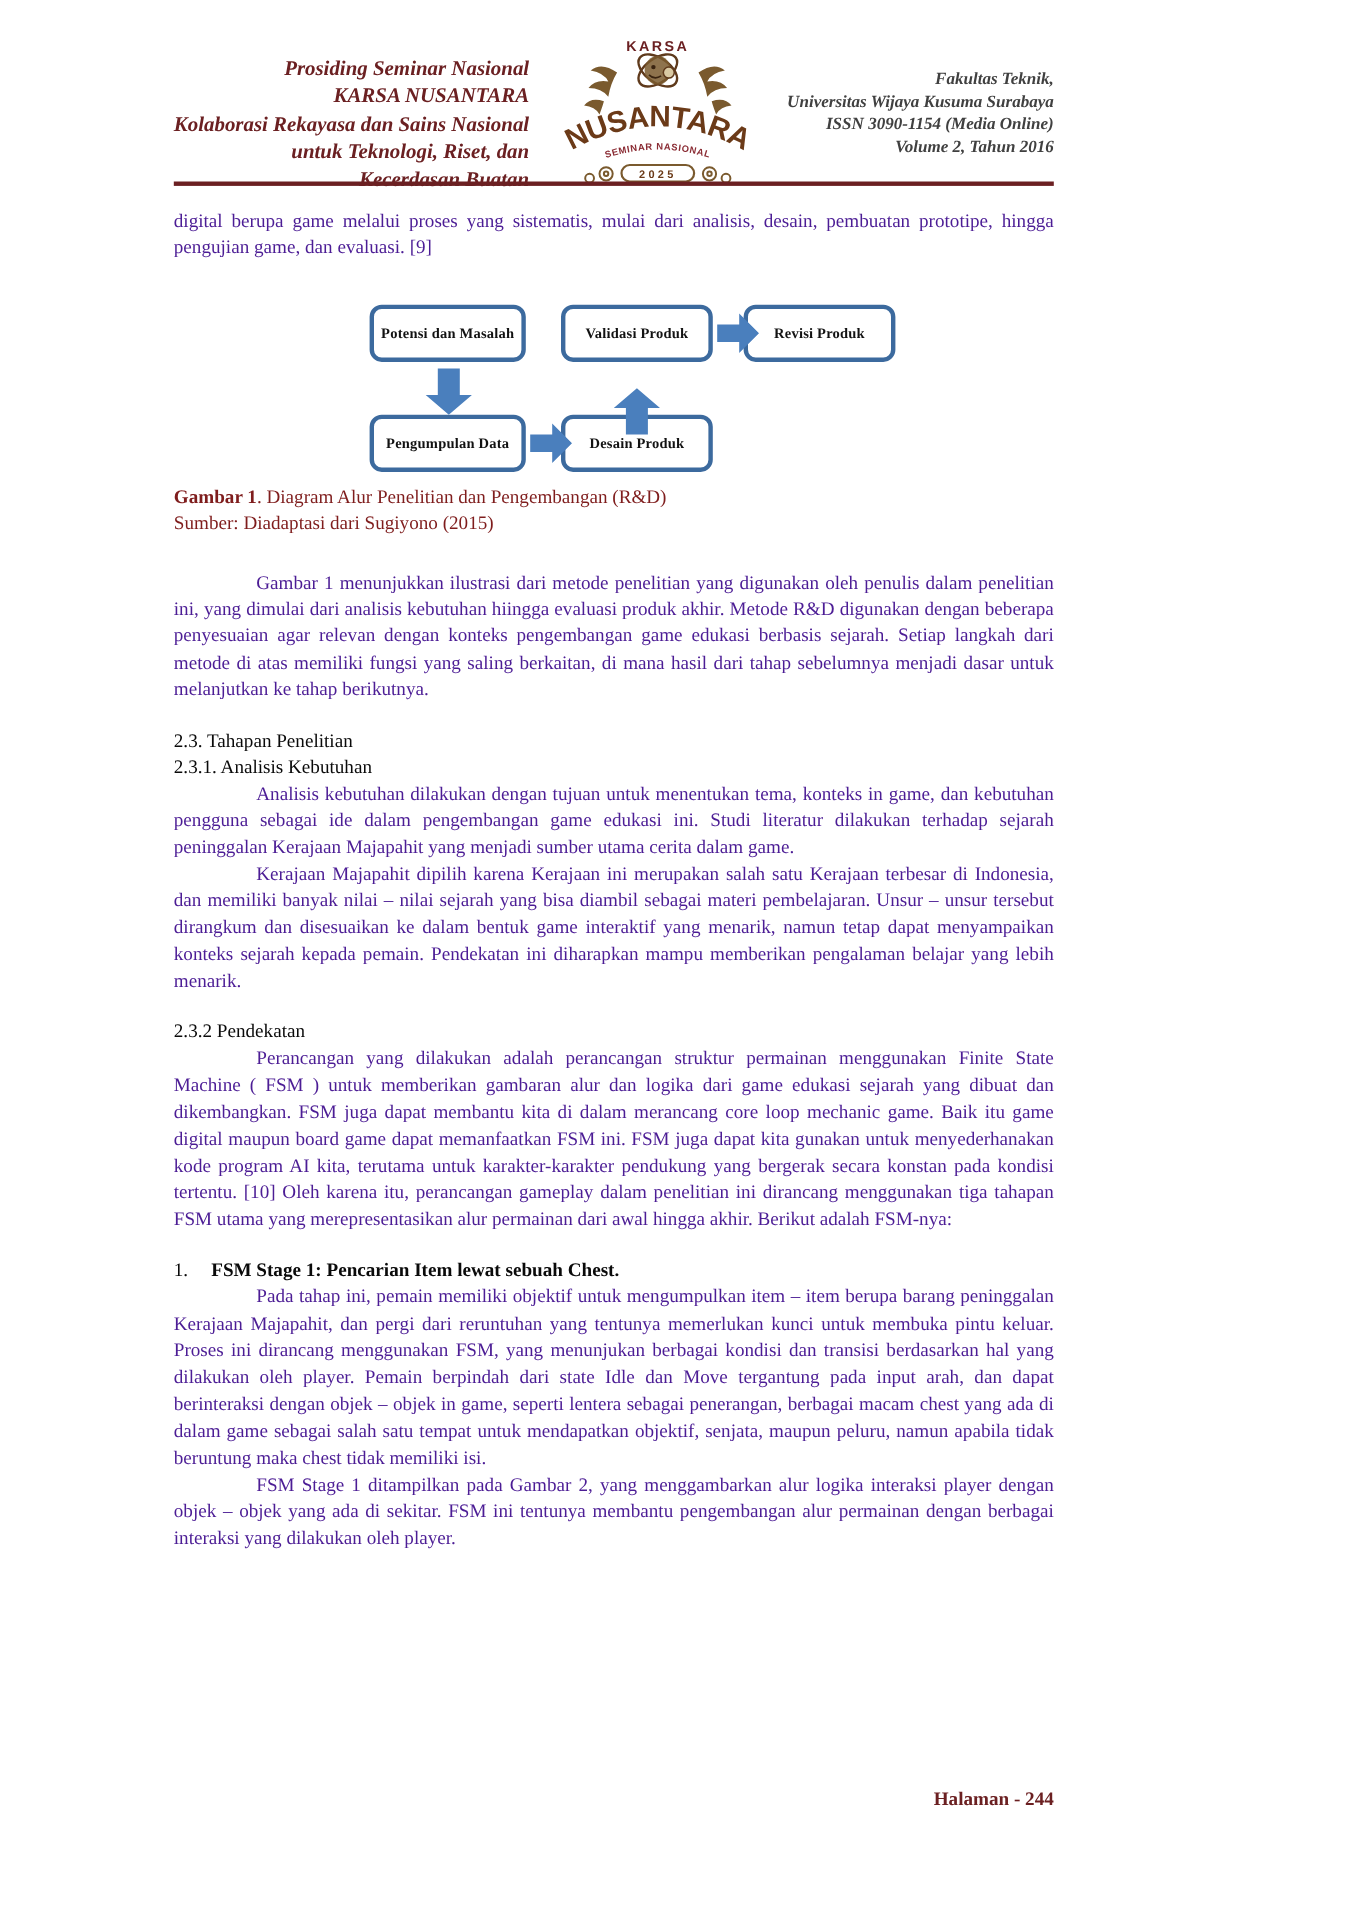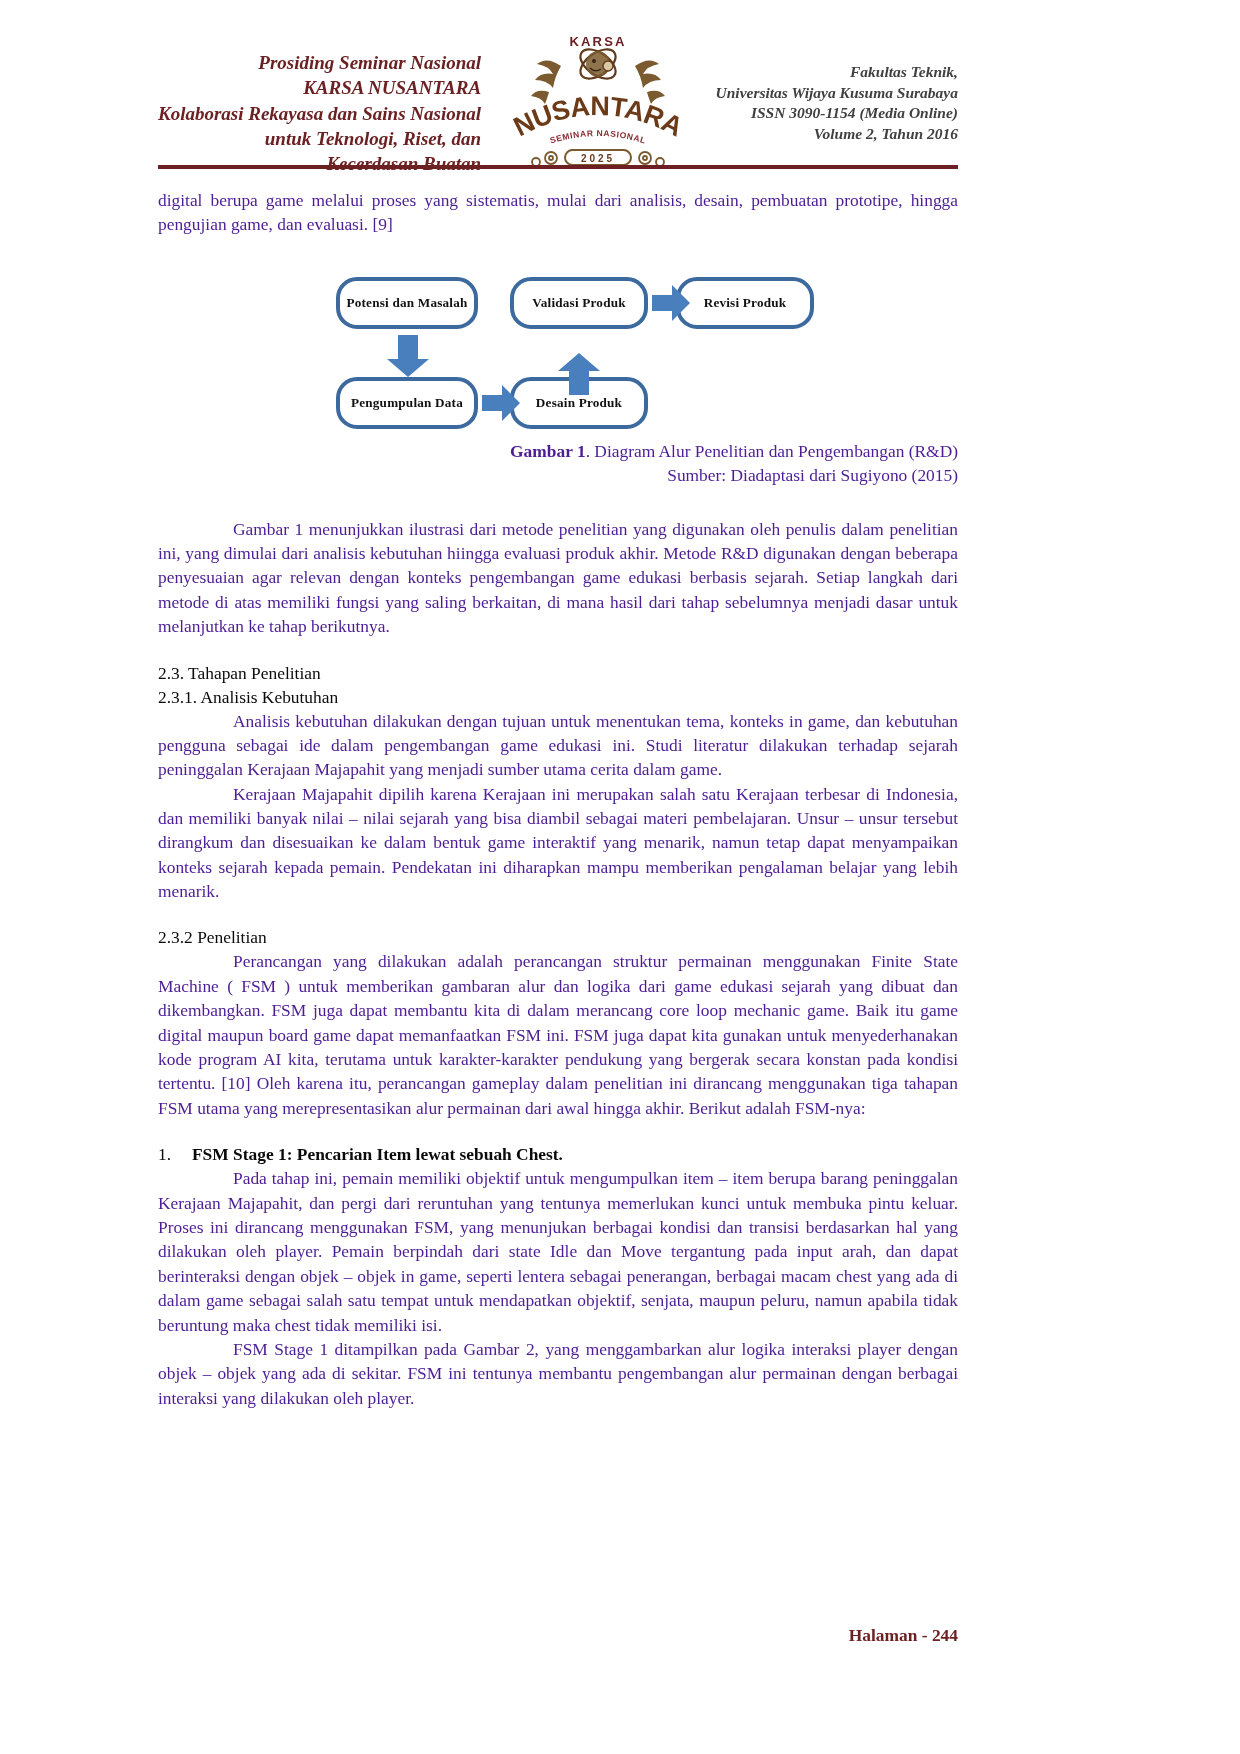--- a/index.html
+++ b/index.html
@@ -104,37 +104,37 @@
   .fig-canvas {
     position: absolute;
     left: 0;
     top: 0;
     width: 800px;
     height: 180px;
   }
   .fig-box {
     position: absolute;
     border: 4px solid #3c6a9e;
-    border-radius: 21px;
+    border-radius: 11px;
     background: #ffffff;
     display: flex;
     align-items: center;
     justify-content: center;
     font-family: "Liberation Serif", serif;
     font-weight: bold;
     font-size: 13.2px;
     color: #121212;
     letter-spacing: 0.2px;
     box-sizing: border-box;
   }
   .fig-caption {
-    text-align: right;
+    text-align: left;
     font-size: 17.4px;
     line-height: 1.38;
-    color: #4c1d95;
+    color: #7f1d1d;
   }
   .fig-caption b { font-weight: bold; }
 
   
   .num-item {
     display: flex;
     font-size: 17.4px;
     line-height: 1.40;
     color: #0a0a0a;
   }
@@ -294,21 +294,21 @@
     <div class="gap-md"></div>
 
     <h3 class="heading">2.3. Tahapan Penelitian</h3>
     <h3 class="heading">2.3.1. Analisis Kebutuhan</h3>
 
     <p class="body indent">Analisis kebutuhan dilakukan dengan tujuan untuk menentukan tema, konteks in game, dan kebutuhan pengguna sebagai ide dalam pengembangan game edukasi ini. Studi literatur dilakukan terhadap sejarah peninggalan Kerajaan Majapahit yang menjadi sumber utama cerita dalam game.</p>
     <p class="body indent">Kerajaan Majapahit dipilih karena Kerajaan ini merupakan salah satu Kerajaan terbesar di Indonesia, dan memiliki banyak nilai – nilai sejarah yang bisa diambil sebagai materi pembelajaran. Unsur – unsur tersebut dirangkum dan disesuaikan ke dalam bentuk game interaktif yang menarik, namun tetap dapat menyampaikan konteks sejarah kepada pemain. Pendekatan ini diharapkan mampu memberikan pengalaman belajar yang lebih menarik.</p>
 
     <div class="gap-md"></div>
 
-    <h3 class="heading">2.3.2 Penelitian</h3>
+    <h3 class="heading">2.3.2 Pendekatan</h3>
     <p class="body indent">Perancangan yang dilakukan adalah perancangan struktur permainan menggunakan Finite State Machine ( FSM ) untuk memberikan gambaran alur dan logika dari game edukasi sejarah yang dibuat dan dikembangkan. FSM juga dapat membantu kita di dalam merancang core loop mechanic game. Baik itu game digital maupun board game dapat memanfaatkan FSM ini. FSM juga dapat kita gunakan untuk menyederhanakan kode program AI kita, terutama untuk karakter-karakter pendukung yang bergerak secara konstan pada kondisi tertentu. [10] Oleh karena itu, perancangan gameplay dalam penelitian ini dirancang menggunakan tiga tahapan FSM utama yang merepresentasikan alur permainan dari awal hingga akhir. Berikut adalah FSM-nya:</p>
 
     <div class="gap-md"></div>
 
     <div class="num-item">
       <span class="num">1.</span>
       <span class="num-text">FSM Stage 1: Pencarian Item lewat sebuah Chest.</span>
     </div>
 
     <p class="body indent">Pada tahap ini, pemain memiliki objektif untuk mengumpulkan item – item berupa barang peninggalan Kerajaan Majapahit, dan pergi dari reruntuhan yang tentunya memerlukan kunci untuk membuka pintu keluar. Proses ini dirancang menggunakan FSM, yang menunjukan berbagai kondisi dan transisi berdasarkan hal yang dilakukan oleh player. Pemain berpindah dari state Idle dan Move tergantung pada input arah, dan dapat berinteraksi dengan objek – objek in game, seperti lentera sebagai penerangan, berbagai macam chest yang ada di dalam game sebagai salah satu tempat untuk mendapatkan objektif, senjata, maupun peluru, namun apabila tidak beruntung maka chest tidak memiliki isi.</p>

